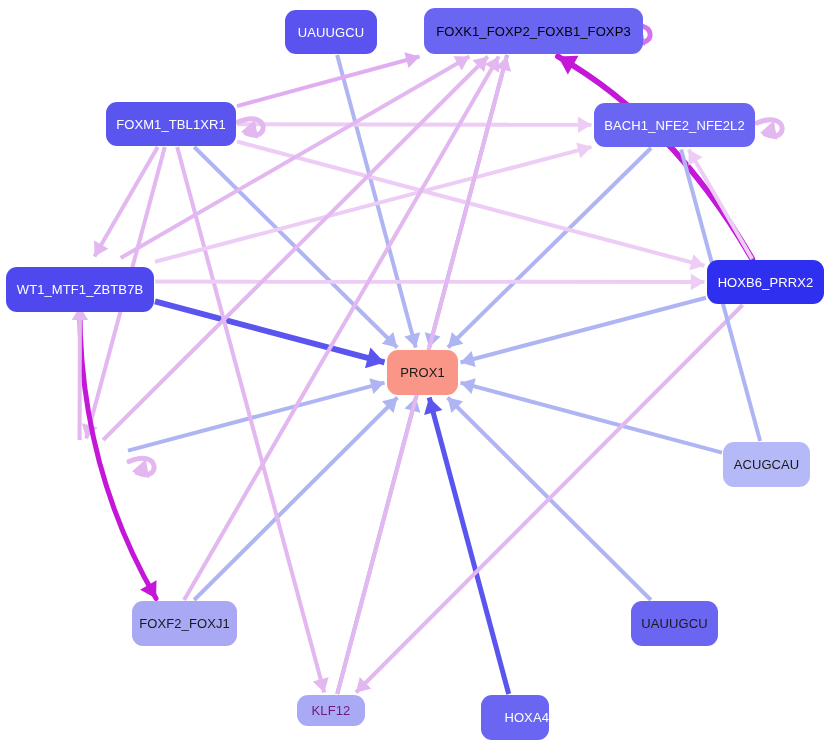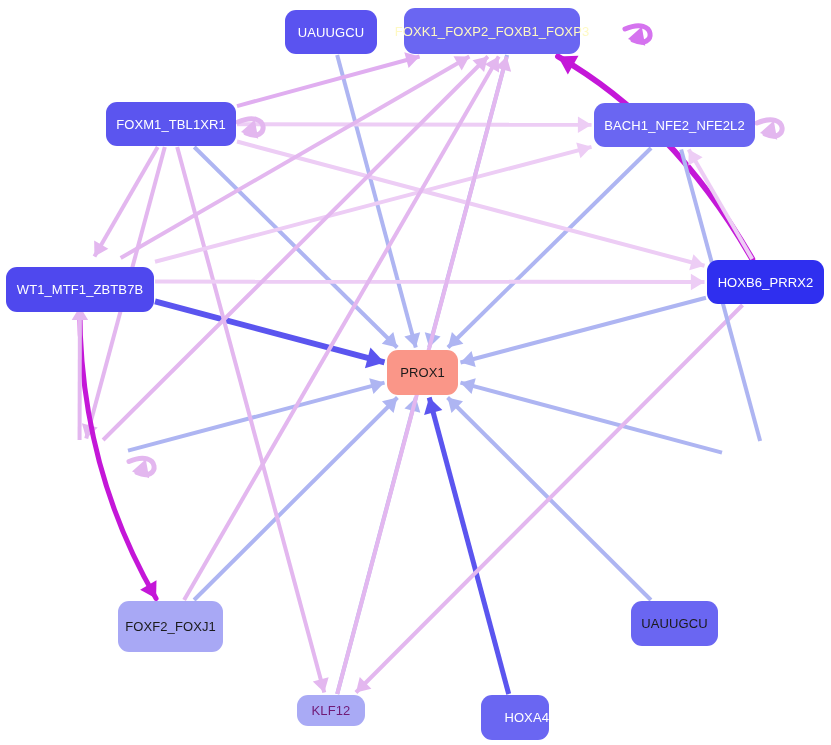--- a/index.html
+++ b/index.html
@@ -175,39 +175,42 @@
         <polygon points="241,132 254.799,119.76 258.201,138.66" fill="#e3b7ef"></polygon>
       </g>
       <g>
         <path d="M 129 461.5 C 161 447.5, 161 483.5, 137 472.5" stroke="#e3b7ef" stroke-width="5" fill="none" stroke-linecap="round"></path>
         <polygon points="132,471.5 145.799,459.26 149.201,478.15999999999997" fill="#e3b7ef"></polygon>
       </g>
     </svg>
 <div class="graph-node" style="left: 285px; top: 10px; width: 92px; height: 44px; background: rgb(90, 83, 240); color: rgb(255, 255, 255);">
       <span class="node-label">UAUUGCU</span>
     </div>
-    <div class="graph-node" style="left: 404px; top: 8px; width: 176px; height: 46px; background: rgb(106, 102, 242); color: #fef9c3;">
+    <div class="graph-node" style="left: 424px; top: 8px; width: 219px; height: 46px; background: rgb(106, 102, 242); color: #000000;">
       <span class="node-label">FOXK1_FOXP2_FOXB1_FOXP3</span>
     </div>
     <div class="graph-node" style="left: 106px; top: 102px; width: 130px; height: 44px; background: rgb(91, 85, 239); color: rgb(255, 255, 255);">
       <span class="node-label">FOXM1_TBL1XR1</span>
     </div>
     <div class="graph-node" style="left: 594px; top: 103px; width: 161px; height: 44px; background: rgb(106, 102, 242); color: rgb(255, 255, 255);">
       <span class="node-label">BACH1_NFE2_NFE2L2</span>
     </div>
     <div class="graph-node" style="left: 6px; top: 259px; width: 148px; height: 45px; background: rgb(79, 72, 238); color: rgb(255, 255, 255); margin-top: 8px;">
       <span class="node-label">WT1_MTF1_ZBTB7B</span>
     </div>
     <div class="graph-node" style="left: 707px; top: 260px; width: 117px; height: 44px; background: rgb(47, 47, 239); color: rgb(255, 255, 255);">
       <span class="node-label">HOXB6_PRRX2</span>
     </div>
     <div class="graph-node" style="left: 387px; top: 350px; width: 71px; height: 45px; background: rgb(250, 150, 136); color: rgb(26, 26, 26);">
       <span class="node-label">PROX1</span>
     </div>
-    <div class="graph-node" style="left: 118px; top: 601px; width: 105px; height: 51px; background: rgb(168, 168, 245); color: rgb(26, 26, 26);">
+    <div class="graph-node" style="left: 723px; top: 442px; width: 87px; height: 45px; background: rgb(181, 185, 247); color: rgb(26, 26, 26);">
+      <span class="node-label">ACUGCAU</span>
+    </div>
+    <div class="graph-node" style="left: 132px; top: 601px; width: 105px; height: 45px; background: rgb(168, 168, 245); color: rgb(26, 26, 26);">
       <span class="node-label">FOXF2_FOXJ1</span>
     </div>
     <div class="graph-node" style="left: 631px; top: 601px; width: 87px; height: 45px; background: rgb(106, 102, 242); color: rgb(26, 26, 26);">
       <span class="node-label">UAUUGCU</span>
     </div>
     <div class="graph-node" style="left: 297px; top: 695px; width: 68px; height: 31px; background: rgb(169, 170, 245); color: #701a75;">
       <span class="node-label">KLF12</span>
     </div>
     <div class="graph-node" style="left: 481px; top: 695px; width: 68px; height: 45px; background: rgb(106, 102, 242); color: rgb(255, 255, 255); justify-content: flex-end;">
       <span class="node-label">HOXA4</span>

